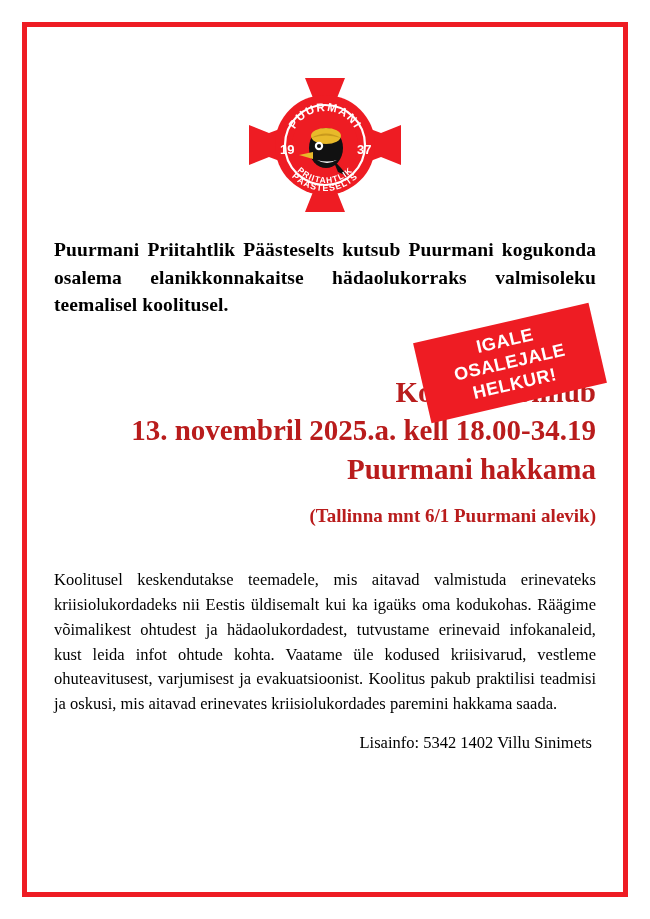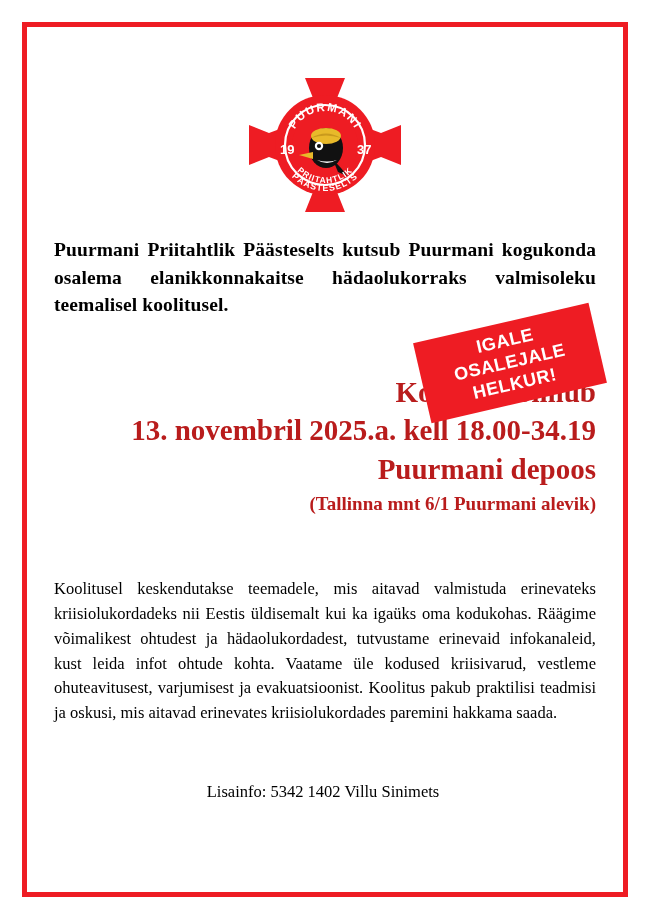--- a/index.html
+++ b/index.html
@@ -112,36 +112,36 @@
   }
   .event .line3 {
     font-size: 29px;
     font-weight: bold;
     line-height: 1.32;
   }
   .event .line4 {
     font-size: 19px;
     font-weight: bold;
     line-height: 1.5;
-    margin-top: 2px;
+    margin-top: 14px;
   }
 
   
   .body-text {
-    margin-top: 59px;
+    margin-top: 38px;
     font-size: 16.5px;
     line-height: 1.5;
     text-align: justify;
     text-justify: inter-word;
   }
 
   
   .contact {
-    margin-top: 56px;
-    text-align: center;
+    margin-top: 16px;
+    text-align: right;
     font-size: 16.5px;
     padding-right: 4px;
   }
 </style>
 </head>
 <body>
 
 <div class="poster">
   <div class="poster-frame"></div>
 
@@ -202,21 +202,21 @@
 
     <div class="sticker">
       <span>IGALE</span>
       <span>OSALEJALE</span>
       <span>HELKUR!</span>
     </div>
 
     <div class="event">
       <div class="line1">Koolitus toimub</div>
       <div class="line2">13. novembril 2025.a. kell 18.00-34.19</div>
-      <div class="line3">Puurmani depoos</div>
+      <div class="line3">Puurmani hakkama</div>
       <div class="line4">(Tallinna mnt 6/1 Puurmani alevik)</div>
     </div>
 
     <p class="body-text">Koolitusel keskendutakse teemadele, mis aitavad valmistuda erinevateks kriisiolukordadeks nii Eestis üldisemalt kui ka igaüks oma kodukohas. Räägime võimalikest ohtudest ja hädaolukordadest, tutvustame erinevaid infokanaleid, kust leida infot ohtude kohta. Vaatame üle kodused kriisivarud, vestleme ohuteavitusest, varjumisest ja evakuatsioonist. Koolitus pakub praktilisi teadmisi ja oskusi, mis aitavad erinevates kriisiolukordades paremini hakkama saada.</p>
 
     <div class="contact">Lisainfo: 5342 1402 Villu Sinimets</div>
 
   </div>
 </div>
 

